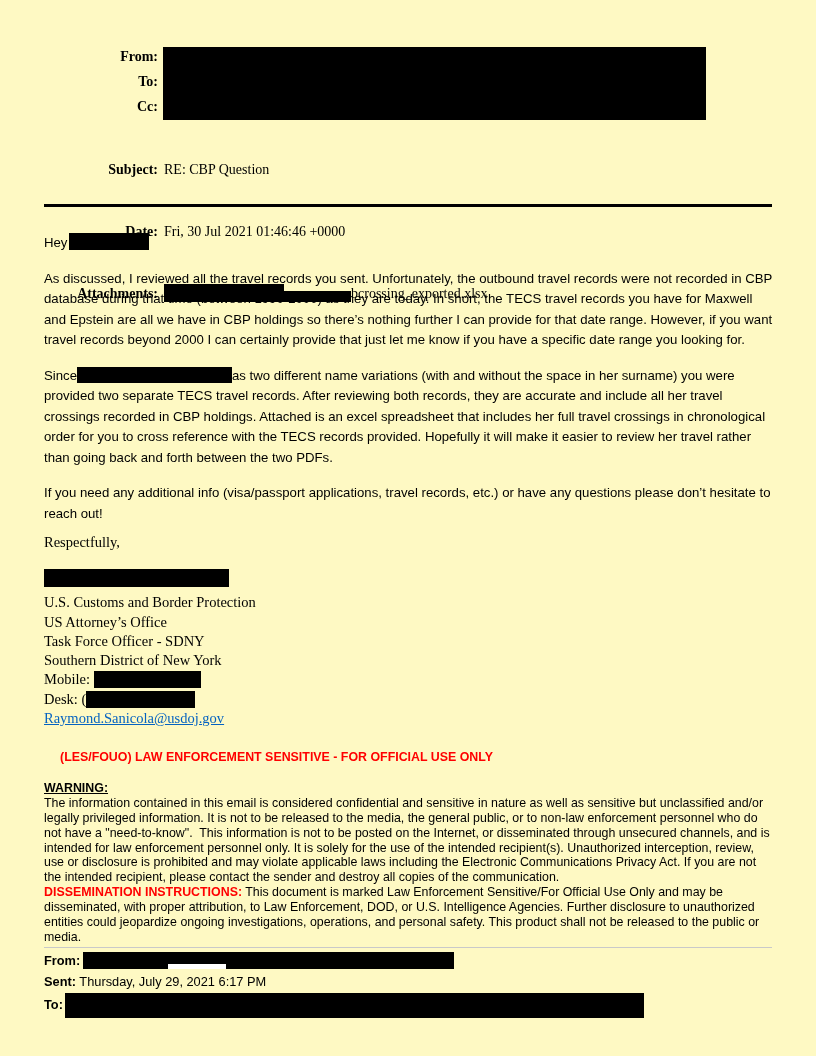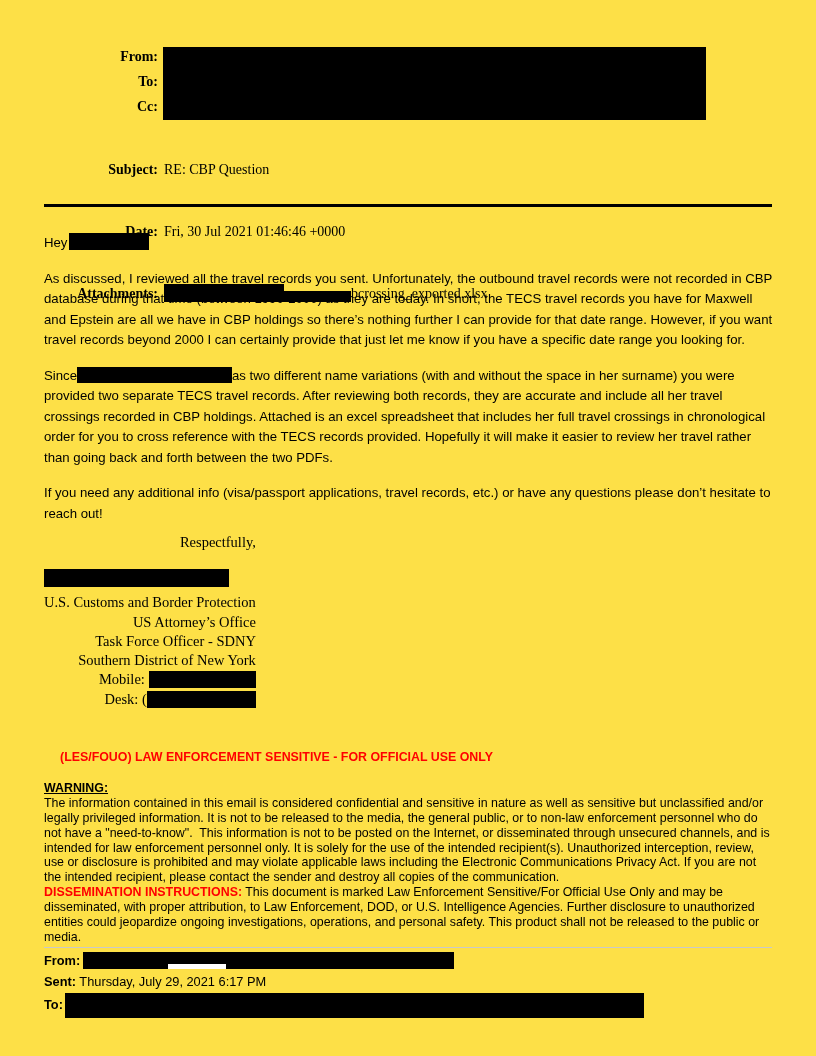--- a/index.html
+++ b/index.html
@@ -1,16 +1,16 @@
 <!DOCTYPE html>
 <html><head>
 <meta charset="utf-8">
 <style>
   html,body{margin:0;padding:0;background:#ffffff;}
-  .page{position:relative;width:816px;height:1056px;background:#fde047;overflow:hidden;
+  .page{position:relative;width:816px;height:1056px;background:#fef9c3;overflow:hidden;
         font-family:"Liberation Serif", serif;color:#000;}
 
   
   .mail-header{position:absolute;left:44px;top:44px;width:728px;font-size:14px;}
   .hdr-row{display:flex;}
   .hdr-row.tall{height:25px;line-height:25px;}
   .hdr-row.short{height:22px;line-height:22px;margin-top:40px;}
   .hdr-label{width:114px;text-align:right;font-weight:bold;flex:0 0 114px;}
   .hdr-value{padding-left:6px;white-space:nowrap;}
   .hdr-block-redaction{position:absolute;left:119px;top:3px;width:543px;height:73px;background:#000;}
@@ -23,21 +23,21 @@
 
   
   .body-text{position:absolute;left:44px;top:233px;width:734px;
              font-family:"Liberation Sans", sans-serif;font-size:13.2px;line-height:20.5px;}
   .body-text p{margin:0 0 15px 0;}
   .redact{display:inline-block;background:#000;}
   .r-hey{width:80px;height:17px;vertical-align:-3px;margin-left:2px;}
   .r-since{width:155px;height:16px;vertical-align:-3px;}
 
   
-  .signature{position:absolute;left:44px;top:533px;font-size:14.5px;line-height:19.3px;text-align:right;}
+  .signature{position:absolute;left:44px;top:533px;font-size:14.5px;line-height:19.3px;}
   .sig-line{margin:0;}
   .r-name{display:block;width:185px;height:18px;background:#000;margin:17px 0 6px 0;}
   .r-mobile{width:107px;height:17px;vertical-align:-4px;margin-left:4px;}
   .r-desk{width:109px;height:17px;vertical-align:-4px;}
   .email-link{color:#0563C1;text-decoration:underline;}
 
   
   .warning{position:absolute;left:44px;top:734px;width:732px;
            font-family:"Liberation Sans", sans-serif;font-size:12.4px;line-height:14.9px;}
   .warn-banner{color:#FF0000;font-weight:bold;margin:16px;}
@@ -100,20 +100,21 @@
 
   <div class="signature">
     <p class="sig-line">Respectfully,</p>
     <span class="redact r-name"></span>
     <p class="sig-line">U.S. Customs and Border Protection</p>
     <p class="sig-line">US Attorney’s Office</p>
     <p class="sig-line">Task Force Officer - SDNY</p>
     <p class="sig-line">Southern District of New York</p>
     <p class="sig-line"><span>Mobile:</span><span class="redact r-mobile"></span></p>
     <p class="sig-line"><span>Desk: (</span><span class="redact r-desk"></span></p>
+    <p class="sig-line"><a href="#" class="email-link">Raymond.Sanicola@usdoj.gov</a></p>
   </div>
 
   <div class="warning">
     <p class="warn-banner">(LES/FOUO) LAW ENFORCEMENT SENSITIVE - FOR OFFICIAL USE ONLY</p>
     <p class="warn-label">WARNING:</p>
     <p class="warn-body">The information contained in this email is considered confidential and sensitive in nature as well as sensitive but unclassified and/or legally privileged information. It is not to be released to the media, the general public, or to non-law enforcement personnel who do not have a "need-to-know".  This information is not to be posted on the Internet, or disseminated through unsecured channels, and is intended for law enforcement personnel only. It is solely for the use of the intended recipient(s). Unauthorized interception, review, use or disclosure is prohibited and may violate applicable laws including the Electronic Communications Privacy Act. If you are not the intended recipient, please contact the sender and destroy all copies of the communication.</p>
     <p class="warn-body"><span class="dissem-label">DISSEMINATION INSTRUCTIONS:</span><span> This document is marked Law Enforcement Sensitive/For Official Use Only and may be disseminated, with proper attribution, to Law Enforcement, DOD, or U.S. Intelligence Agencies. Further disclosure to unauthorized entities could jeopardize ongoing investigations, operations, and personal safety. This product shall not be released to the public or media.</span></p>
   </div>
 
   <div class="q-divider"></div>

